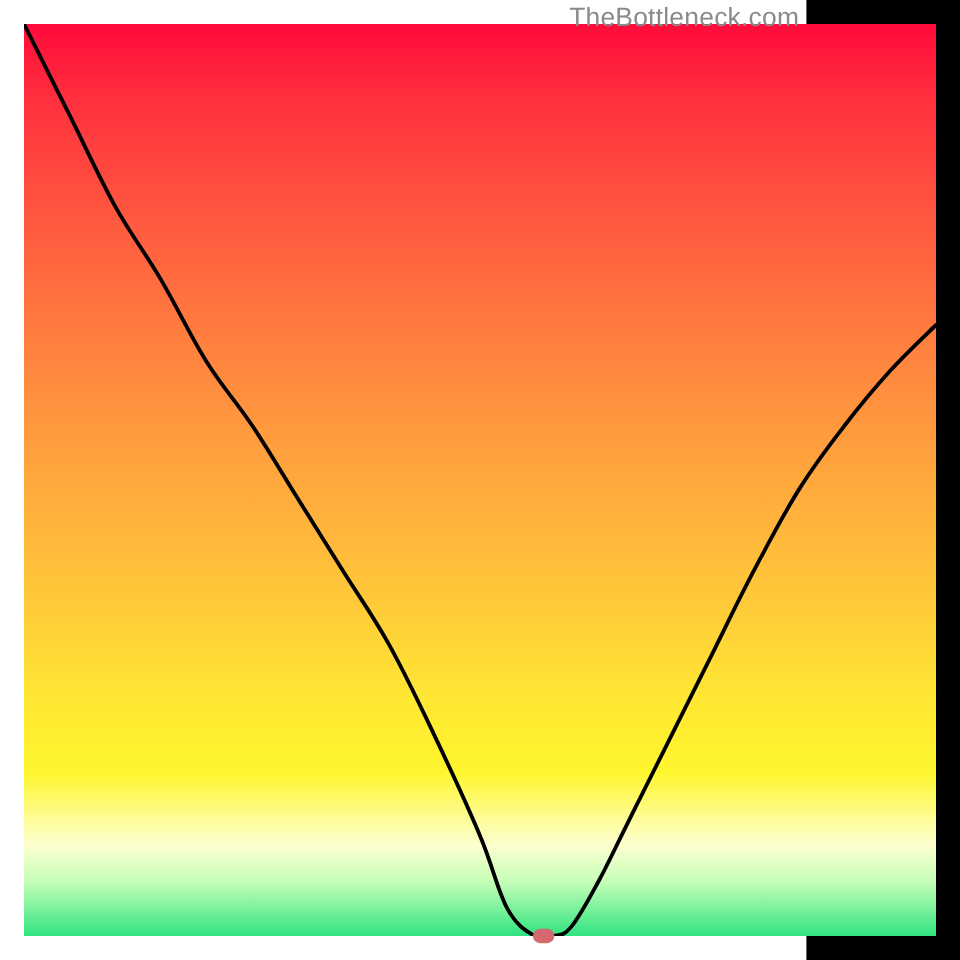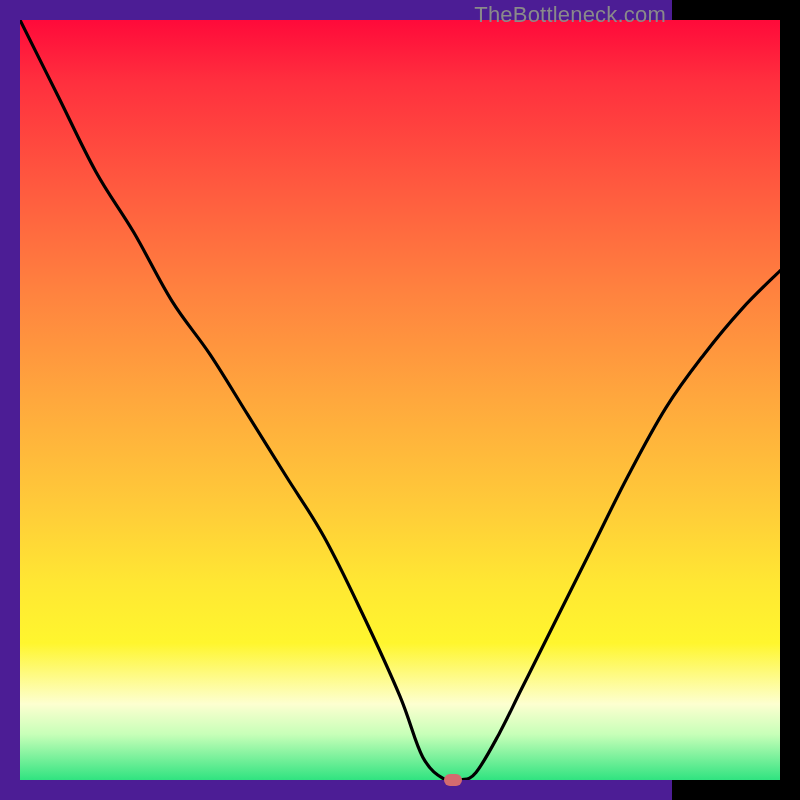--- a/index.html
+++ b/index.html
@@ -7,21 +7,21 @@
     padding: 0;
     width: 800px;
     height: 800px;
     background: #000;
     overflow: hidden;
   }
   .frame {
     position: relative;
     width: 672px;
     height: 800px;
-    background: #4c1d95;
+    background: #ffffff;
   }
   .plot {
     position: absolute;
     left: 20px;
     top: 20px;
     width: 760px;
     height: 760px;
     
     background: linear-gradient(
       to bottom,

